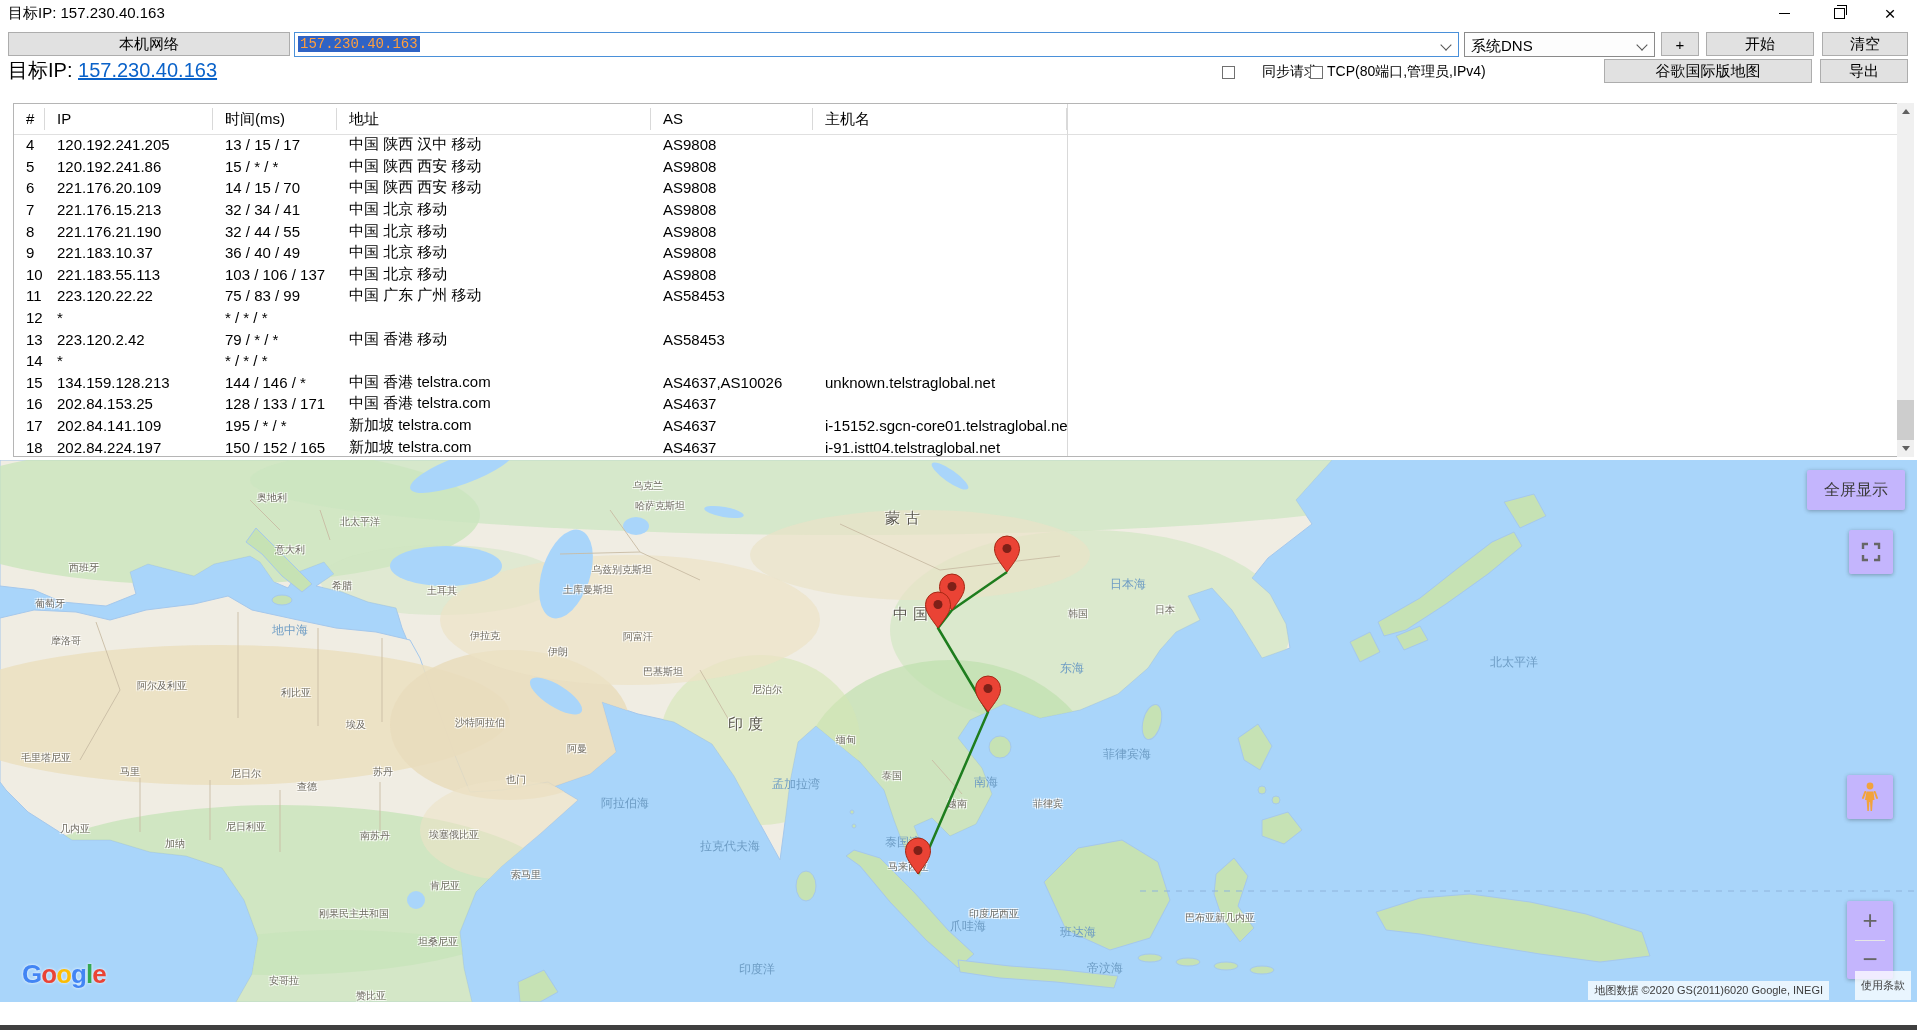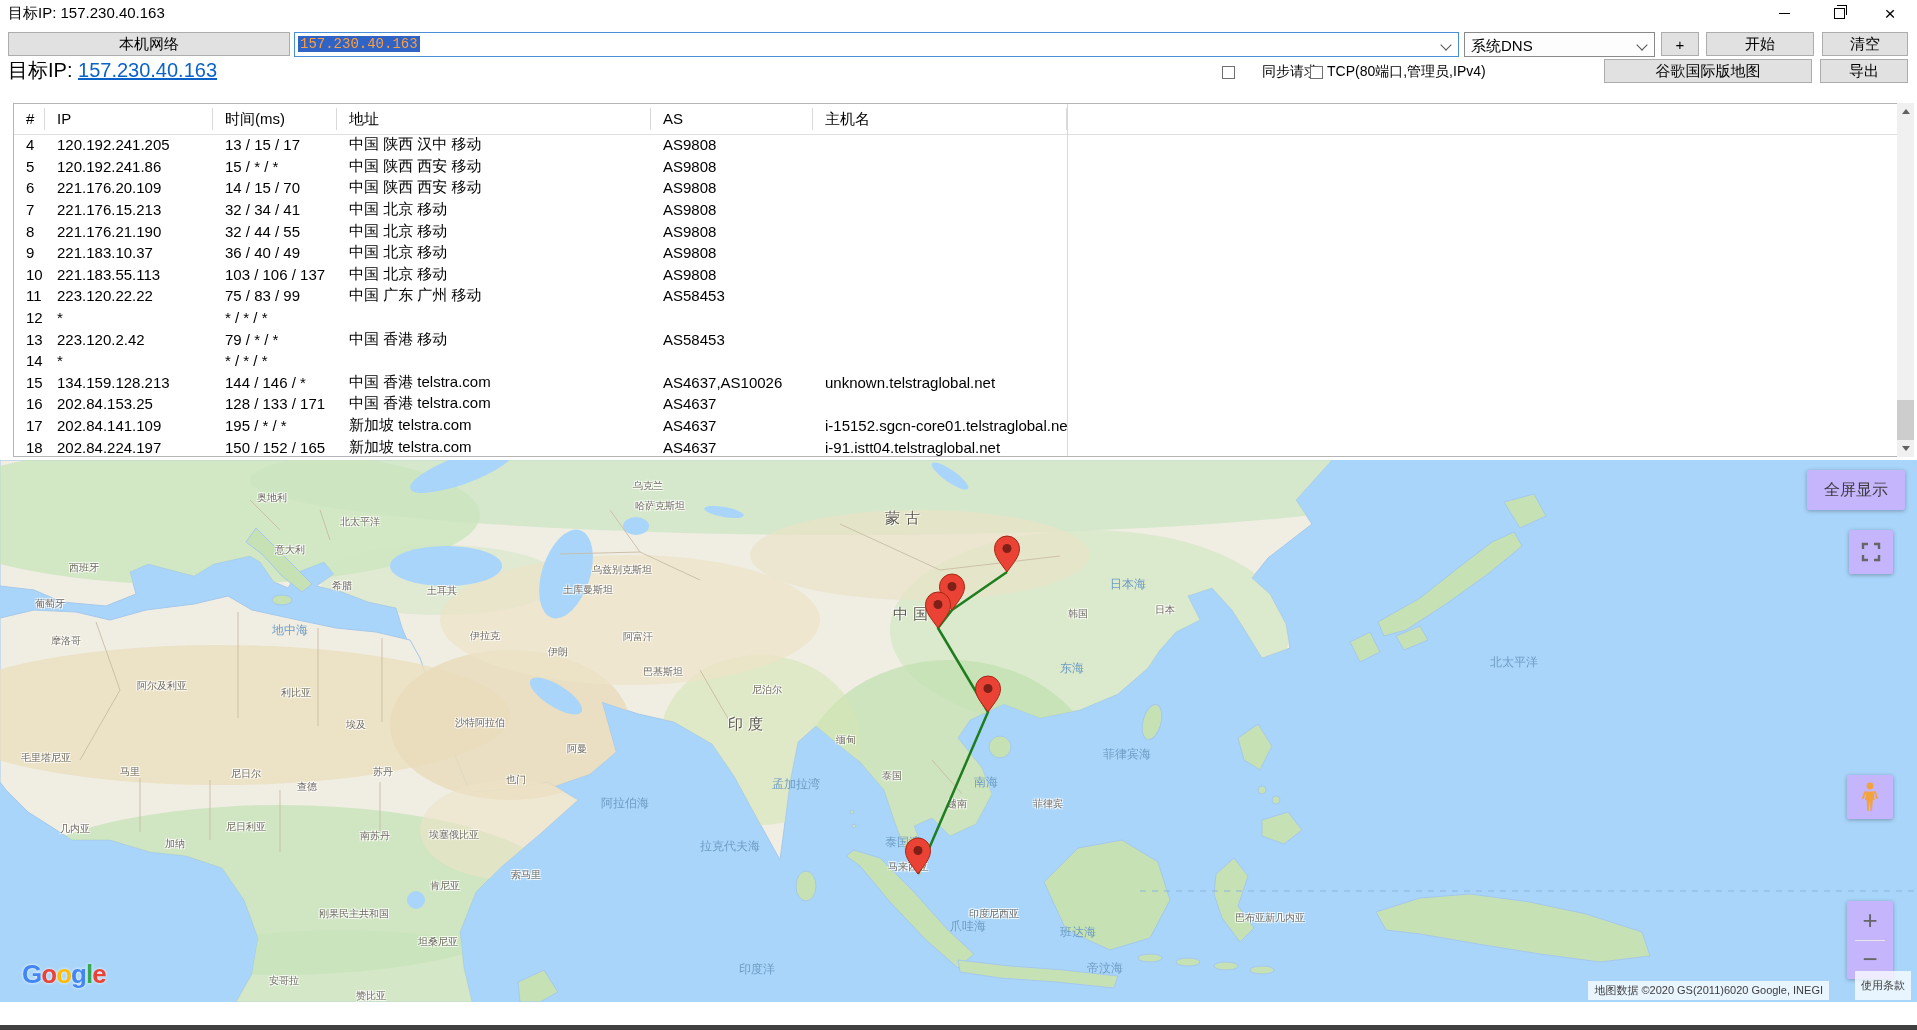--- a/index.html
+++ b/index.html
@@ -445,21 +445,21 @@
       <span class="mlabel kc" style="left: 375px; top: 376px;">南苏丹</span>
       <span class="mlabel kc" style="left: 526px; top: 415px;">索马里</span>
       <span class="mlabel kc" style="left: 445px; top: 426px;">肯尼亚</span>
       <span class="mlabel kc" style="left: 438px; top: 482px;">坦桑尼亚</span>
       <span class="mlabel kc" style="left: 354px; top: 454px;">刚果民主共和国</span>
       <span class="mlabel kc" style="left: 284px; top: 521px;">安哥拉</span>
       <span class="mlabel kc" style="left: 371px; top: 536px;">赞比亚</span>
       <span class="mlabel kc" style="left: 75px; top: 369px;">几内亚</span>
       <span class="mlabel kc" style="left: 175px; top: 384px;">加纳</span>
       <span class="mlabel kc" style="left: 246px; top: 367px;">尼日利亚</span>
-      <span class="mlabel kc" style="left: 1270px; top: 458px;">巴布亚新几内亚</span>
+      <span class="mlabel kc" style="left: 1220px; top: 458px;">巴布亚新几内亚</span>
     </div>
 
   <svg class="route" width="1917" height="542" viewBox="0 0 1917 542" id="route-layer">
       <polyline points="1007,112 952,150 938,168 988,252 918,414" fill="none" stroke="#1e7d1e" stroke-width="2.5" stroke-linejoin="round"></polyline>
       <g transform="translate(1007,112)">
         <path d="M0 0 C-8 -11 -12.5 -16 -12.5 -23.5 A12.5 12.5 0 1 1 12.5 -23.5 C12.5 -16 8 -11 0 0 Z" fill="#ea4335" stroke="#a52714" stroke-width="1"></path>
         <circle cx="0" cy="-23.5" r="4.5" fill="#7e2018"></circle>
       </g>
       <g transform="translate(952,150)">
         <path d="M0 0 C-8 -11 -12.5 -16 -12.5 -23.5 A12.5 12.5 0 1 1 12.5 -23.5 C12.5 -16 8 -11 0 0 Z" fill="#ea4335" stroke="#a52714" stroke-width="1"></path>

